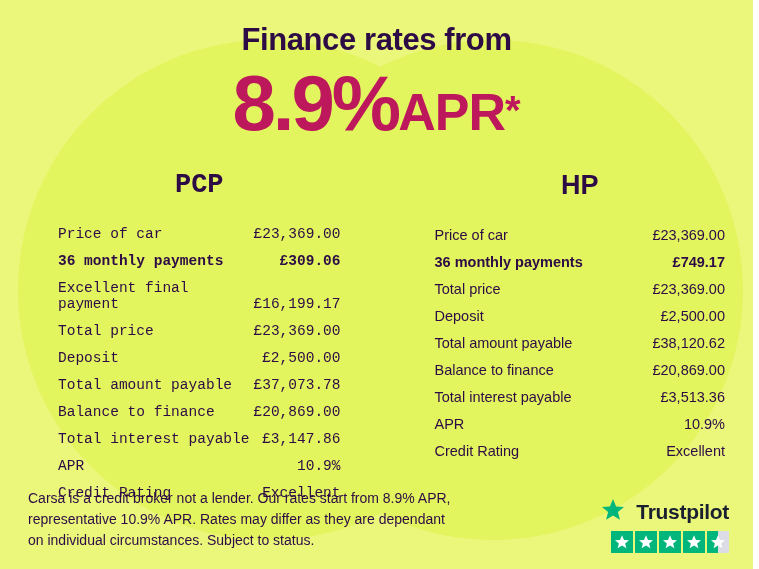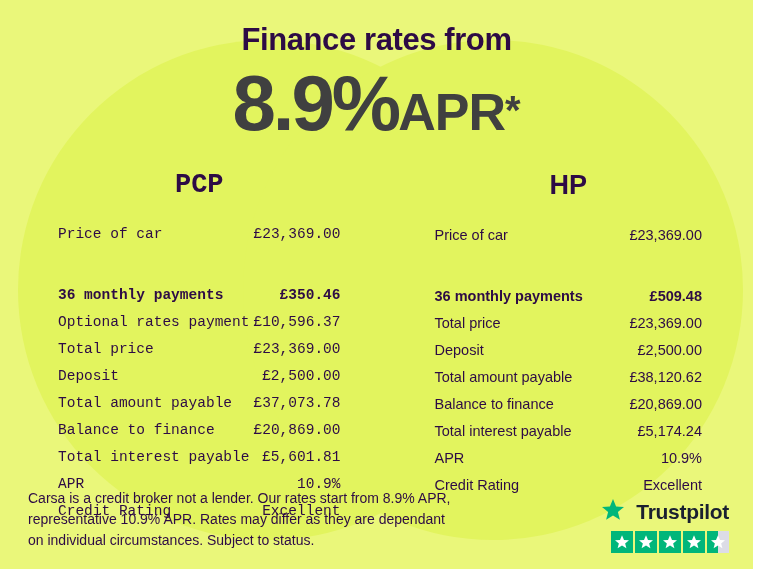--- a/index.html
+++ b/index.html
@@ -44,21 +44,21 @@
   .headline {
     text-align: center;
     color: #2d0b45;
     font-size: 31px;
     font-weight: bold;
     letter-spacing: -0.4px;
     padding-top: 22px;
   }
   .apr-line {
     text-align: center;
-    color: #404040;
+    color: #be185d;
     font-weight: bold;
     line-height: 1;
     margin-top: 6px;
     white-space: nowrap;
   }
   .apr-big {
     font-size: 78px;
     letter-spacing: -3px;
   }
   .apr-small {
@@ -71,39 +71,39 @@
   }
   .columns {
     display: flex;
     margin-top: 28px;
   }
   .col {
     width: 50%;
     box-sizing: border-box;
   }
   .col-left { padding: 0 36px 0 58px; font-family: Liberation Mono, monospace; }
-  .col-right { padding: 0 51px 0 58px; }
+  .col-right { padding: 0 28px 0 58px; }
   .col-title {
     text-align: center;
     color: #2d0b45;
     font-size: 27px;
     font-weight: bold;
     margin-bottom: 20px;
   }
   .row {
     display: flex;
     justify-content: space-between;
     align-items: flex-end;
     color: #2d0b45;
     font-size: 14.5px;
     padding: 5.5px 0;
   }
   .row .label { text-align: left; }
   .row .value { text-align: right; }
-  .row.bold .label, .row.bold .value { font-weight: bold; margin-top: 34px; }
+  .row.bold .label, .row.bold .value { font-weight: bold; }
   .footer {
     position: absolute;
     left: 0;
     bottom: 0;
     width: 100%;
     height: 64px;
   }
   .disclaimer {
     position: absolute;
     left: 28px;
@@ -167,86 +167,86 @@
 
       <div class="col col-left">
         <div class="col-title">PCP</div>
 
         <div class="row">
           <span class="label">Price of car</span>
           <span class="value">£23,369.00</span>
         </div>
         <div class="row bold">
           <span class="label">36 monthly payments</span>
-          <span class="value">£350.46</span>
-        </div>
-        <div class="row">
-          <span class="label">Optional rates payment</span>
-          <span class="value">£10,596.37</span>
+          <span class="value">£309.06</span>
+        </div>
+        <div class="row">
+          <span class="label">Excellent final payment</span>
+          <span class="value">£16,199.17</span>
         </div>
         <div class="row">
           <span class="label">Total price</span>
           <span class="value">£23,369.00</span>
         </div>
         <div class="row">
           <span class="label">Deposit</span>
           <span class="value">£2,500.00</span>
         </div>
         <div class="row">
           <span class="label">Total amount payable</span>
           <span class="value">£37,073.78</span>
         </div>
         <div class="row">
           <span class="label">Balance to finance</span>
           <span class="value">£20,869.00</span>
         </div>
         <div class="row">
           <span class="label">Total interest payable</span>
-          <span class="value">£5,601.81</span>
+          <span class="value">£3,147.86</span>
         </div>
         <div class="row">
           <span class="label">APR</span>
           <span class="value">10.9%</span>
         </div>
         <div class="row">
           <span class="label">Credit Rating</span>
           <span class="value">Excellent</span>
         </div>
       </div>
 
       <div class="col col-right">
         <div class="col-title">HP</div>
 
         <div class="row">
           <span class="label">Price of car</span>
           <span class="value">£23,369.00</span>
         </div>
         <div class="row bold">
           <span class="label">36 monthly payments</span>
-          <span class="value">£509.48</span>
+          <span class="value">£749.17</span>
         </div>
         <div class="row">
           <span class="label">Total price</span>
           <span class="value">£23,369.00</span>
         </div>
         <div class="row">
           <span class="label">Deposit</span>
           <span class="value">£2,500.00</span>
         </div>
         <div class="row">
           <span class="label">Total amount payable</span>
           <span class="value">£38,120.62</span>
         </div>
         <div class="row">
           <span class="label">Balance to finance</span>
           <span class="value">£20,869.00</span>
         </div>
         <div class="row">
           <span class="label">Total interest payable</span>
-          <span class="value">£5,174.24</span>
+          <span class="value">£3,513.36</span>
         </div>
         <div class="row">
           <span class="label">APR</span>
           <span class="value">10.9%</span>
         </div>
         <div class="row">
           <span class="label">Credit Rating</span>
           <span class="value">Excellent</span>
         </div>
       </div>

